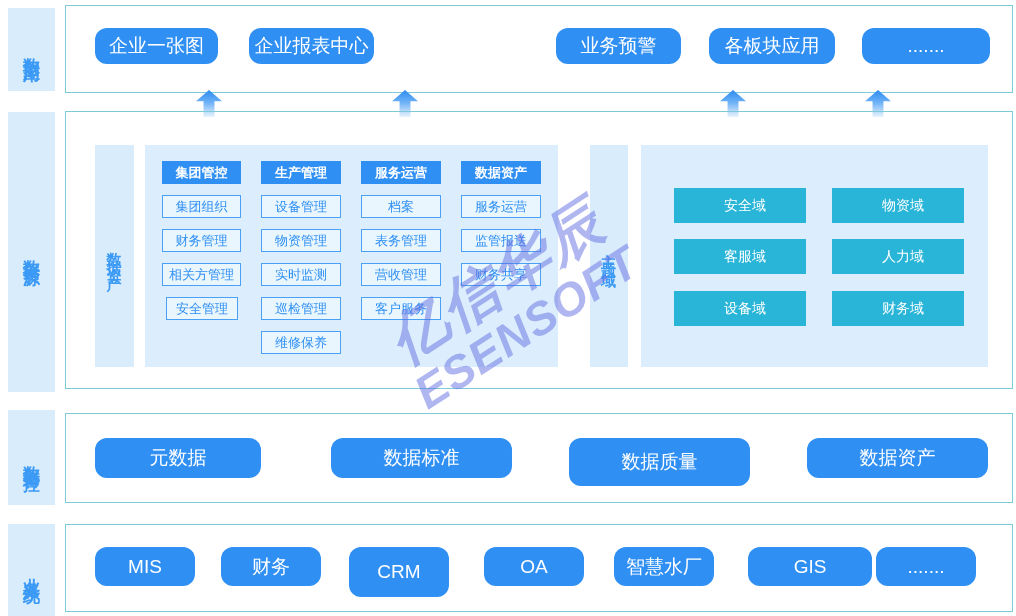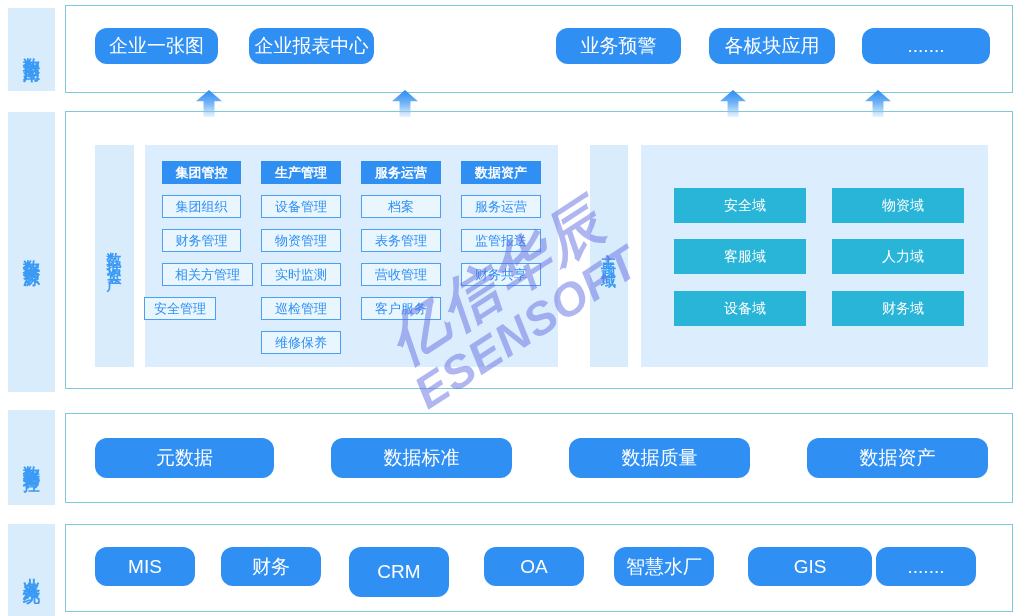--- a/index.html
+++ b/index.html
@@ -81,22 +81,22 @@
   <div class="frame" style="left:65px;top:111px;width:948px;height:278px"></div>
 
   <div class="vstrip" style="left:95px;top:145px;width:39px;height:222px">
     <span class="vtext inner">数据资产</span>
   </div>
   <div class="panel" style="left:145px;top:145px;width:413px;height:222px"></div>
 
   <div class="hd" style="left:162px;top:161px;width:79px">集团管控</div>
   <div class="it" style="left:162px;top:195px;width:79px">集团组织</div>
   <div class="it" style="left:162px;top:229px;width:79px">财务管理</div>
-  <div class="it" style="left:162px;top:263px;width:91px">相关方管理</div>
-  <div class="it" style="left:144px;top:297px;width:72px">安全管理</div>
+  <div class="it" style="left:162px;top:263px;width:79px">相关方管理</div>
+  <div class="it" style="left:166px;top:297px;width:72px">安全管理</div>
 
   <div class="hd" style="left:261px;top:161px;width:80px">生产管理</div>
   <div class="it" style="left:261px;top:195px;width:80px">设备管理</div>
   <div class="it" style="left:261px;top:229px;width:80px">物资管理</div>
   <div class="it" style="left:261px;top:263px;width:80px">实时监测</div>
   <div class="it" style="left:261px;top:297px;width:80px">巡检管理</div>
   <div class="it" style="left:261px;top:331px;width:80px">维修保养</div>
 
   <div class="hd" style="left:361px;top:161px;width:80px">服务运营</div>
   <div class="it" style="left:361px;top:195px;width:80px">档案</div>
@@ -117,23 +117,23 @@
   <div class="tile" style="left:832px;top:188px">物资域</div>
   <div class="tile" style="left:674px;top:239px">客服域</div>
   <div class="tile" style="left:832px;top:239px">人力域</div>
   <div class="tile" style="left:674px;top:291px">设备域</div>
   <div class="tile" style="left:832px;top:291px">财务域</div>
 
   <div class="vstrip" style="left:8px;top:410px;width:47px;height:95px">
     <span class="vtext">数据管控</span>
   </div>
   <div class="frame" style="left:65px;top:413px;width:948px;height:90px"></div>
-  <div class="btn" style="left:95px;top:438px;width:179px;height:40px">元数据</div>
+  <div class="btn" style="left:95px;top:438px;width:166px;height:40px">元数据</div>
   <div class="btn" style="left:331px;top:438px;width:181px;height:40px">数据标准</div>
-  <div class="btn" style="left:569px;top:438px;width:181px;height:40px">数据质量</div>
+  <div class="btn" style="left:569px;top:438px;width:181px;height:48px">数据质量</div>
   <div class="btn" style="left:807px;top:438px;width:181px;height:40px">数据资产</div>
 
   <div class="vstrip" style="left:8px;top:524px;width:47px;height:92px">
     <span class="vtext">业务系统</span>
   </div>
   <div class="frame" style="left:65px;top:524px;width:948px;height:88px"></div>
   <div class="btn" style="left:221px;top:547px;width:100px;height:39px">财务</div>
   <div class="btn" style="left:95px;top:547px;width:100px;height:39px">MIS</div>
   <div class="btn" style="left:349px;top:547px;width:100px;height:50px">CRM</div>
   <div class="btn" style="left:484px;top:547px;width:100px;height:39px">OA</div>

